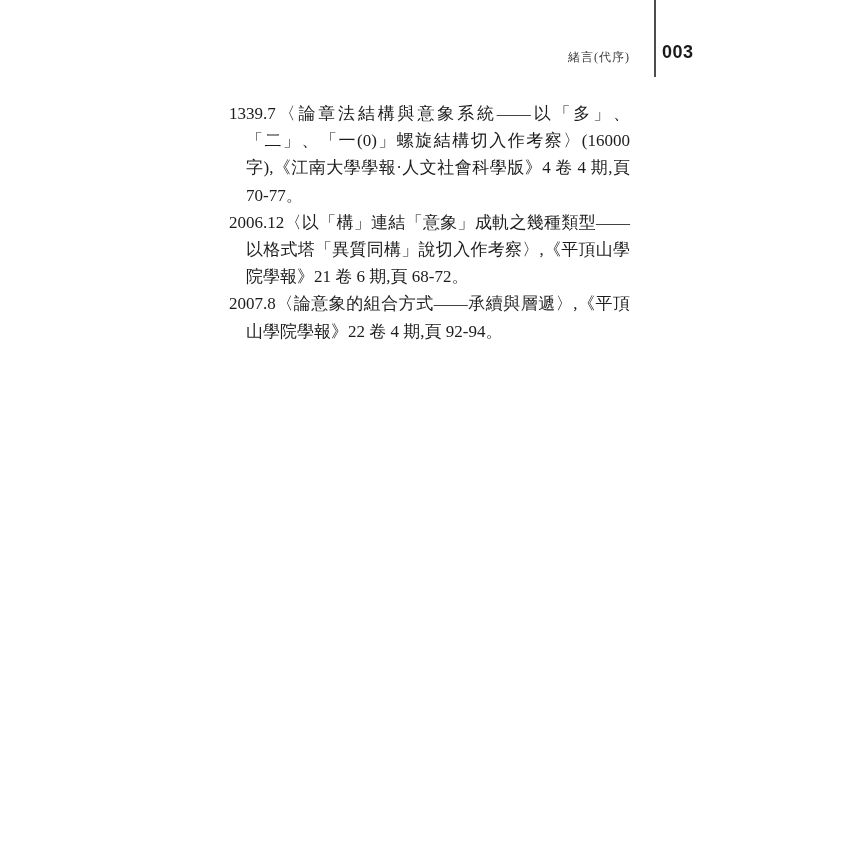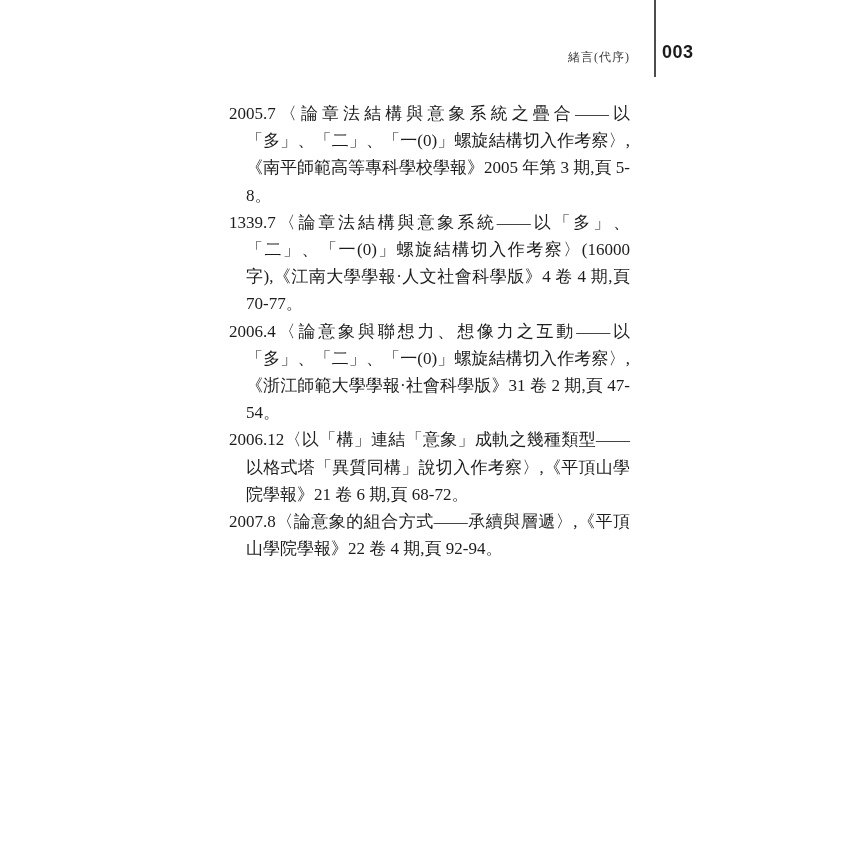--- a/index.html
+++ b/index.html
@@ -61,21 +61,19 @@
 </head>
 <body>
 
 <div class="page">
 
   <div class="header-rule"></div>
   <div class="section-title">緒言(代序)</div>
   <div class="page-number">003</div>
 
   <div class="content">
-    <p class="entry"><span>2005.7</span><span>〈論章法結構與意象系統之疊合——以「多」、「二」、「一(0)」螺旋結構切入作考察〉,《南平師範高等專科學校學報》2005 年第 3 期,頁 5-8。</span></p>
     <p class="entry"><span>1339.7</span><span>〈論章法結構與意象系統——以「多」、「二」、「一(0)」螺旋結構切入作考察〉(16000 字),《江南大學學報·人文社會科學版》4 卷 4 期,頁 70-77。</span></p>
-    <p class="entry"><span>2006.4</span><span>〈論意象與聯想力、想像力之互動——以「多」、「二」、「一(0)」螺旋結構切入作考察〉,《浙江師範大學學報·社會科學版》31 卷 2 期,頁 47-54。</span></p>
     <p class="entry"><span>2006.12</span><span>〈以「構」連結「意象」成軌之幾種類型——以格式塔「異質同構」說切入作考察〉,《平頂山學院學報》21 卷 6 期,頁 68-72。</span></p>
     <p class="entry"><span>2007.8</span><span>〈論意象的組合方式——承續與層遞〉,《平頂山學院學報》22 卷 4 期,頁 92-94。</span></p>
 
   </div>
 
 </div>
 
 </body></html>

